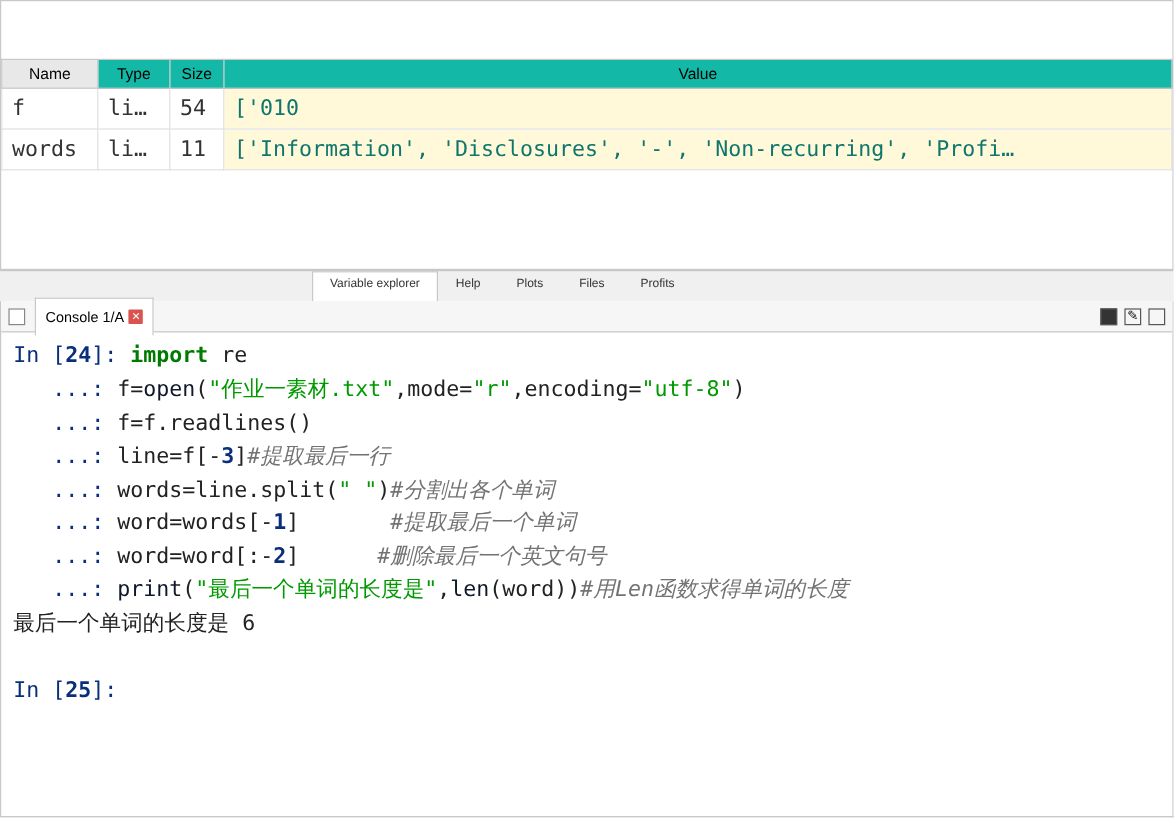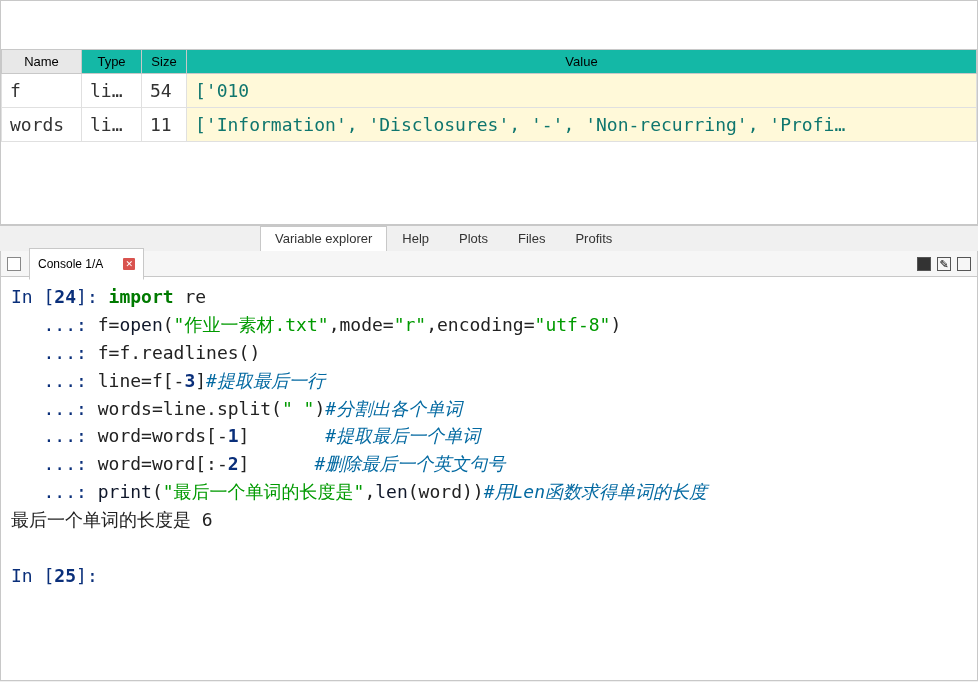--- a/index.html
+++ b/index.html
@@ -54,21 +54,21 @@
 .var-table td { background: #fff; color: #333; }
 
 .middle-tabs {
   height: 26px;
   background: #f0f0f0;
   border-top: 1px solid #c8c8c8;
   display: flex;
   align-items: stretch;
   padding-left: 260px;
   font-family: "Segoe UI", Tahoma, sans-serif;
-  font-size: 13px;
+  font-size: 10px;
 }
 .middle-tabs .tab {
   padding: 4px 14px;
   border: 1px solid transparent;
   border-bottom: none;
   cursor: pointer;
   color: #333;
 }
 .middle-tabs .tab.active {
   background: #fff;
@@ -99,21 +99,21 @@
   margin-right: 8px;
   background: #fff;
 }
 .console-tabbar .ctab {
   background: #fff;
   border: 1px solid #c8c8c8;
   border-bottom: 1px solid #fff;
   padding: 8px 8px;
   display: flex;
   align-items: center;
-  gap: 20px;
+  gap: 4px;
   margin-bottom: -1px;
 }
 .console-tabbar .close {
   color: #fff;
   background: #d9534f;
   width: 12px; height: 12px;
   font-size: 9px;
   line-height: 12px;
   text-align: center;
   border-radius: 1px;
@@ -141,21 +141,21 @@
   font-family: "Consolas", "DejaVu Sans Mono", monospace;
   white-space: pre;
   overflow: hidden;
   color: #222;
 }
 .prompt-in { color: #0a2f7a; }
 .prompt-num { color: #0a2f7a; font-weight: bold; }
 .cont { color: #0a2f7a; }
 .kw { color: #007a00; font-weight: bold; }
 .strg { color: #009a00; }
-.comment { color: #0369a1; font-style: italic; }
+.comment { color: #737373; font-style: italic; }
 .builtin { color: #0f172a; }
 .num { color: #0a2f7a; font-weight: bold; }
 </style>
 </head>
 <body>
 
 <div class="top-pane">
   <table class="var-table">
     <colgroup>
       <col class="col-name">

